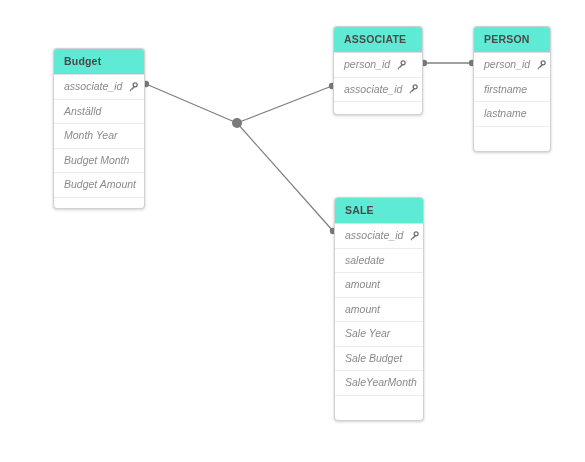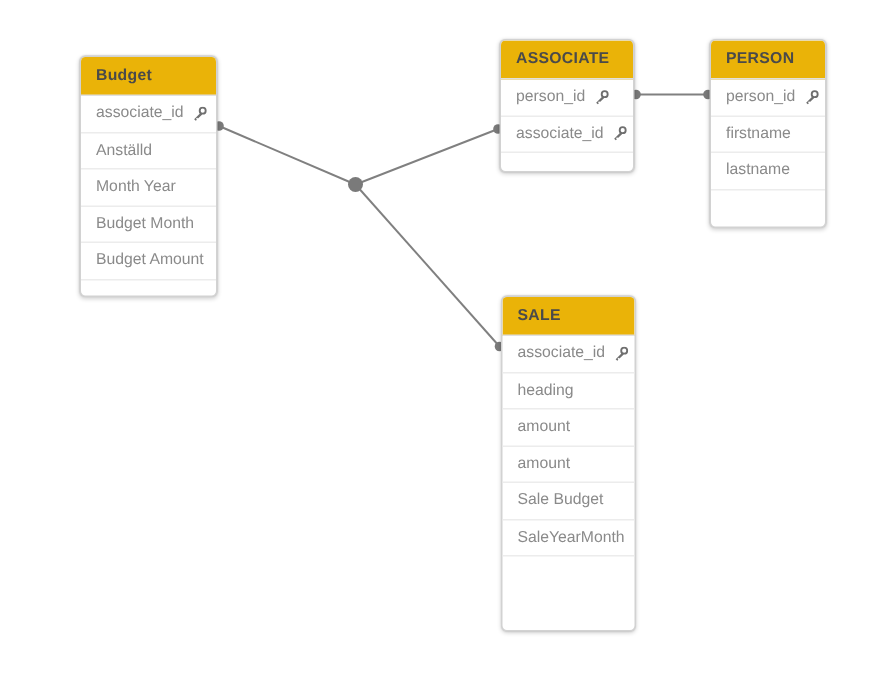--- a/index.html
+++ b/index.html
@@ -27,21 +27,21 @@
     position: absolute;
     background: #ffffff;
     border: 1px solid #d2d2d2;
     border-radius: 4px;
     box-shadow: 0 1px 3px rgba(0,0,0,0.18), 0 0 1px rgba(0,0,0,0.10);
     box-sizing: border-box;
     overflow: hidden;
     z-index: 3;
   }
   .tbl-header {
-    background: #eab308;
+    background: #5eead4;
     border-bottom: 1px solid #e0e0e0;
     font-size: 10.5px;
     font-weight: bold;
     color: #4a4a4a;
     letter-spacing: 0.2px;
     padding: 0 10px;
     height: 25px;
     line-height: 25px;
     white-space: nowrap;
     overflow: hidden;
@@ -50,20 +50,21 @@
     height: 23.5px;
     line-height: 23.5px;
     border-bottom: 1px solid #ececec;
     padding: 0 10px;
     font-size: 10.5px;
     color: #8a8a8a;
     white-space: nowrap;
     position: relative;
     display: flex;
     align-items: center;
+    font-style: italic;
   }
   .tbl-row:last-child {
     border-bottom: none;
   }
   .tbl-row .fname {
     flex: 0 0 auto;
   }
   .tbl-row.empty {
     height: 20px;
   }
@@ -92,21 +93,21 @@
       <line x1="424" y1="63" x2="472" y2="63" stroke="#808080" stroke-width="1.3"></line>
       <circle cx="146" cy="84" r="3.2" fill="#7a7a7a"></circle>
       <circle cx="332" cy="86" r="3.2" fill="#7a7a7a"></circle>
       <circle cx="333" cy="231" r="3.2" fill="#7a7a7a"></circle>
       <circle cx="424" cy="63" r="3.2" fill="#7a7a7a"></circle>
       <circle cx="472" cy="63" r="3.2" fill="#7a7a7a"></circle>
       <circle cx="237" cy="123" r="5" fill="#7a7a7a"></circle>
     </svg>
 
   <div id="tables-layer">
-      <div class="table-box" style="left: 53px; top: 37px; width: 92px; height: 161px;">
+      <div class="table-box" style="left: 53px; top: 48px; width: 92px; height: 161px;">
         <div class="tbl-header">Budget</div>
         <div class="tbl-row">
           <span class="fname">associate_id</span>
           <span class="key-icon">
             <svg viewBox="0 0 16 16" width="10" height="10" aria-hidden="true">
               <g fill="#6f6f6f">
                 <circle cx="11.4" cy="4.4" r="3.2" fill="none" stroke="#6f6f6f" stroke-width="2"></circle>
                 <path d="M9.2 6.6 L2.3 13.5 L4.0 15.2 L5.2 14.0 L4.3 13.1 L5.4 12.0 L6.4 12.9 L10.9 8.4 Z"></path>
               </g>
             </svg>
@@ -180,29 +181,32 @@
           <span class="key-icon">
             <svg viewBox="0 0 16 16" width="10" height="10" aria-hidden="true">
               <g fill="#6f6f6f">
                 <circle cx="11.4" cy="4.4" r="3.2" fill="none" stroke="#6f6f6f" stroke-width="2"></circle>
                 <path d="M9.2 6.6 L2.3 13.5 L4.0 15.2 L5.2 14.0 L4.3 13.1 L5.4 12.0 L6.4 12.9 L10.9 8.4 Z"></path>
               </g>
             </svg>
           </span>
         </div>
         <div class="tbl-row">
-          <span class="fname">heading</span>
+          <span class="fname">saledate</span>
         </div>
         <div class="tbl-row">
           <span class="fname">amount</span>
         </div>
         <div class="tbl-row">
           <span class="fname">amount</span>
         </div>
         <div class="tbl-row">
+          <span class="fname">Sale Year</span>
+        </div>
+        <div class="tbl-row">
           <span class="fname">Sale Budget</span>
         </div>
         <div class="tbl-row">
           <span class="fname">SaleYearMonth</span>
         </div>
         <div class="tbl-row empty"></div>
       </div>
     </div>
 
 </div>

